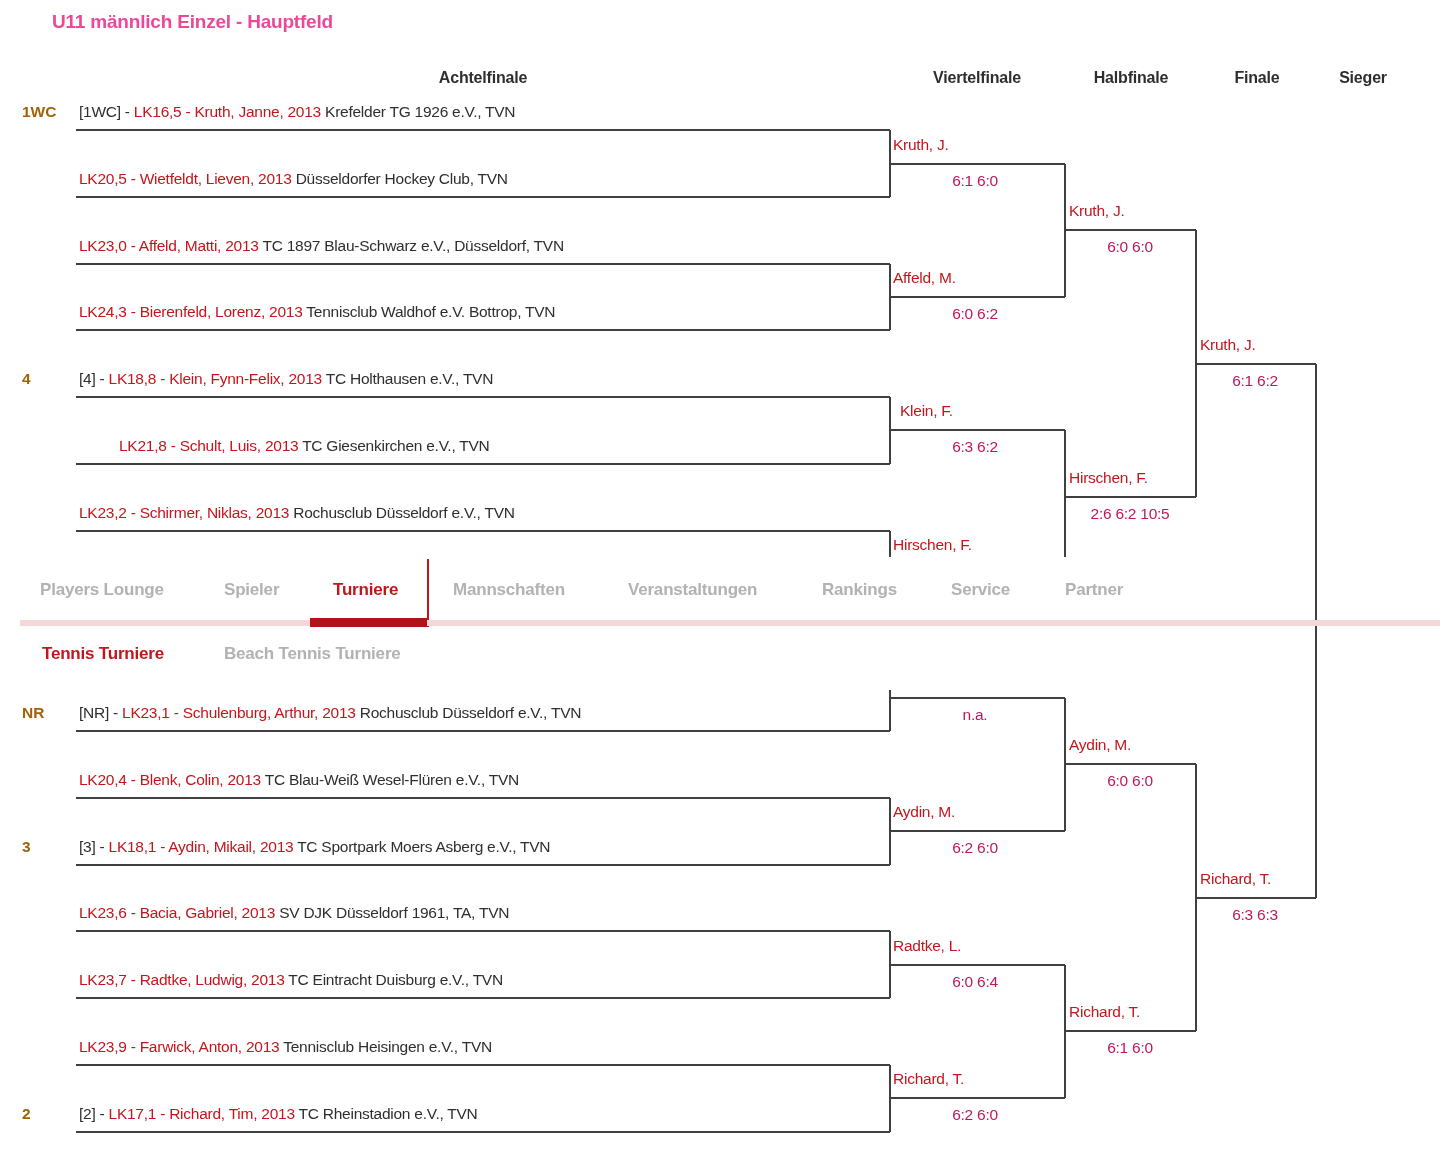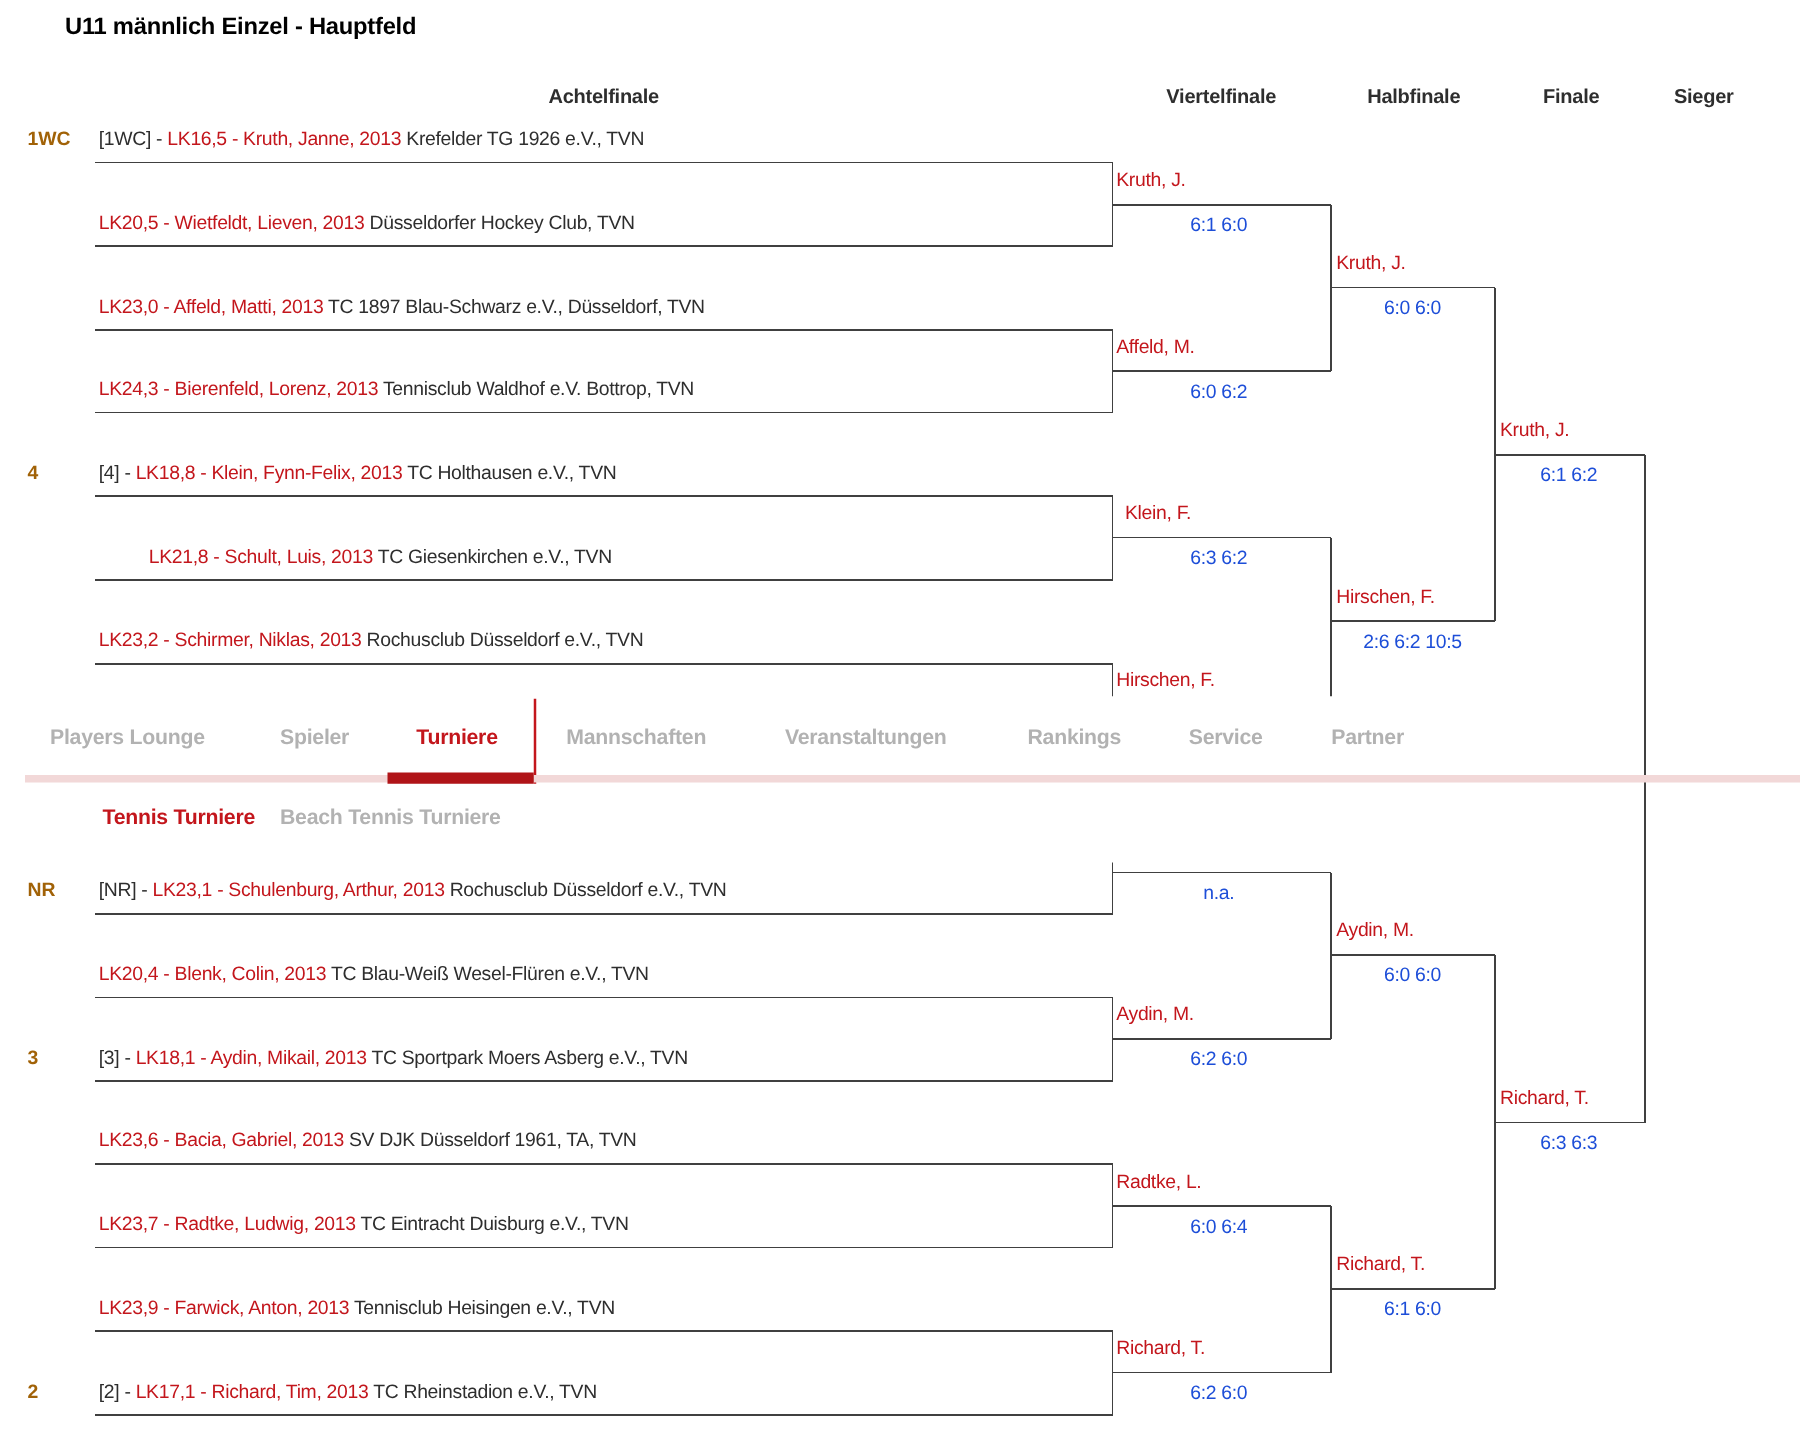--- a/index.html
+++ b/index.html
@@ -1,28 +1,28 @@
 <!DOCTYPE html>
 <html><head>
 <meta charset="utf-8">
 <style>
   html,body{margin:0;padding:0;background:#ffffff;}
   #stage{
     position:relative;width:1456px;height:1154px;background:#ffffff;overflow:hidden;
     font-family:"Liberation Sans",sans-serif;
   }
   .abs{position:absolute;}
-  .page-title{font-size:19px;font-weight:bold;color:#000000;letter-spacing:-0.2px;}
+  .page-title{font-size:19px;font-weight:bold;color:#ec4899;letter-spacing:-0.2px;}
   .col-header{width:180px;text-align:center;font-size:16px;font-weight:bold;color:#2e2e2e;line-height:22px;letter-spacing:-0.2px;}
   .prow{font-size:15.5px;line-height:20px;color:#2e2e2e;letter-spacing:-0.25px;white-space:pre;}
   .prow .dk{color:#2e2e2e;white-space:pre;}
   .rd{color:#c3161c;white-space:pre;}
   .seed{font-size:15.5px;font-weight:bold;color:#a16207;line-height:20px;}
   .wname{font-size:15.5px;line-height:20px;color:#c3161c;letter-spacing:-0.25px;white-space:pre;}
-  .wscore{width:160px;text-align:center;font-size:15.5px;line-height:20px;color:#1d4ed8;letter-spacing:-0.25px;}
+  .wscore{width:160px;text-align:center;font-size:15.5px;line-height:20px;color:#be185d;letter-spacing:-0.25px;}
   #navbar{left:0;top:557px;width:1228px;height:133px;background:#ffffff;z-index:5;}
   .nav-item{top:23px;font-size:17px;font-weight:bold;color:#b2b2b2;line-height:20px;letter-spacing:-0.2px;cursor:pointer;}
   .nav-item.active{color:#c3161c;}
   .subnav-item{top:87px;font-size:17px;font-weight:bold;color:#b2b2b2;line-height:20px;letter-spacing:-0.2px;cursor:pointer;}
   .subnav-item.active{color:#c3161c;}
   .pink-band{left:20px;top:63px;width:1420px;height:6px;background:#f2d8d8;}
   .active-underline{left:310px;top:61px;width:117px;height:9px;background:#b01418;}
   .active-vline{left:427px;top:2px;width:2px;height:68px;background:#c3161c;}
   svg{display:block;}
 </style>
@@ -145,17 +145,17 @@
         <div class="abs nav-item" style="left: 40px;">Players Lounge</div>
         <div class="abs nav-item" style="left: 224px;">Spieler</div>
         <div class="abs nav-item active" style="left: 333px;">Turniere</div>
         <div class="abs nav-item" style="left: 453px;">Mannschaften</div>
         <div class="abs nav-item" style="left: 628px;">Veranstaltungen</div>
         <div class="abs nav-item" style="left: 822px;">Rankings</div>
         <div class="abs nav-item" style="left: 951px;">Service</div>
         <div class="abs nav-item" style="left: 1065px;">Partner</div>
       </div>
     <div id="subnav-items">
-        <div class="abs subnav-item active" style="left: 42px; margin-left: 40px;">Tennis Turniere</div>
+        <div class="abs subnav-item active" style="left: 42px;">Tennis Turniere</div>
         <div class="abs subnav-item" style="left: 224px;">Beach Tennis Turniere</div>
       </div>
   </div>
 </div>
 
 </body></html>

